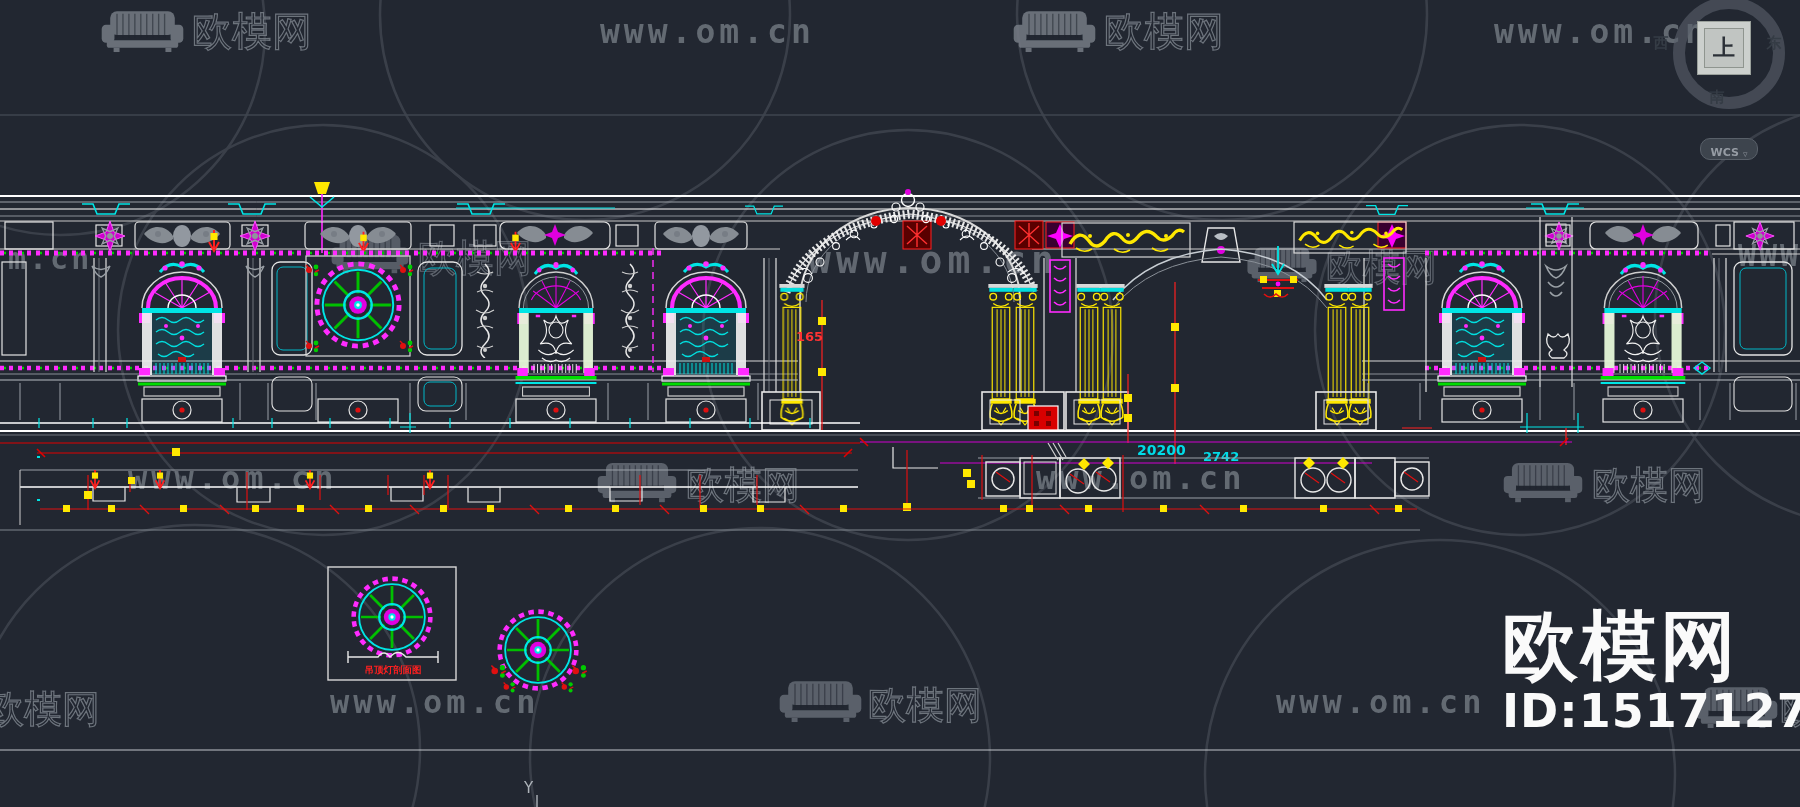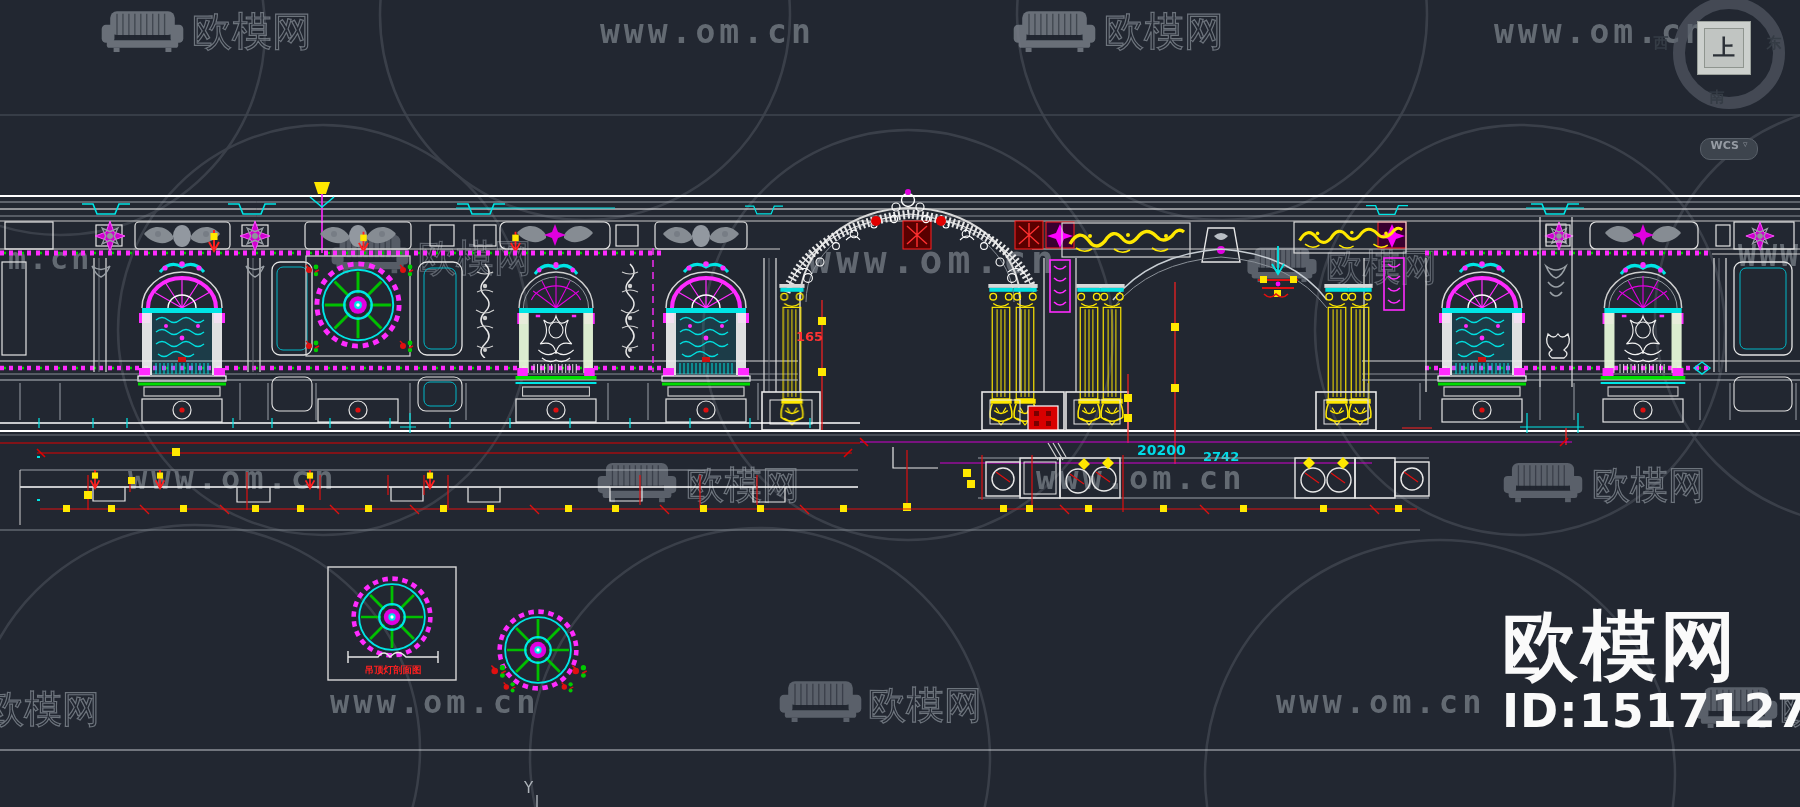--- a/index.html
+++ b/index.html
@@ -11,21 +11,21 @@
   .viewcube{position:absolute;left:1652px;top:-12px;width:150px;height:140px;}
   .vc-ring{position:absolute;left:21px;top:9px;width:88px;height:88px;border-radius:50%;
            border:12px solid rgba(88,96,106,.62);}
   .vc-face{position:absolute;left:45px;top:33px;width:52px;height:52px;background:#ccd0cd;
            border:1px solid #9aa09b;display:flex;align-items:center;justify-content:center;cursor:pointer;}
   .vc-face-inner{width:38px;height:38px;background:#c1c5c2;border:1px solid #8f958f;
            display:flex;align-items:center;justify-content:center;font-size:22px;color:#2b3037;font-weight:bold;}
   .vc-label{position:absolute;font-size:15px;font-weight:bold;color:#353c45;width:20px;text-align:center;}
   
   .wcs{position:absolute;left:1700px;top:138px;width:56px;height:20px;border-radius:10px;
-       background:#3d444d;border:1px solid #596069;display:flex;align-items:flex-start;justify-content:center;
+       background:#3d444d;border:1px solid #596069;display:flex;align-items:flex-end;justify-content:center;
        gap:4px;color:#969ca4;font-size:11px;font-weight:bold;cursor:pointer;}
   .wcs .caret{font-size:9px;color:#868c94;}
   
   .om-logo{position:absolute;left:1502px;top:608px;color:#fafafa;line-height:1;}
   .om-logo .brand{font-size:76px;font-weight:bold;letter-spacing:3px;}
   .om-logo .idtext{font-size:46px;font-weight:bold;letter-spacing:1px;margin-top:4px;}
 </style>
 </head>
 <body>
 

